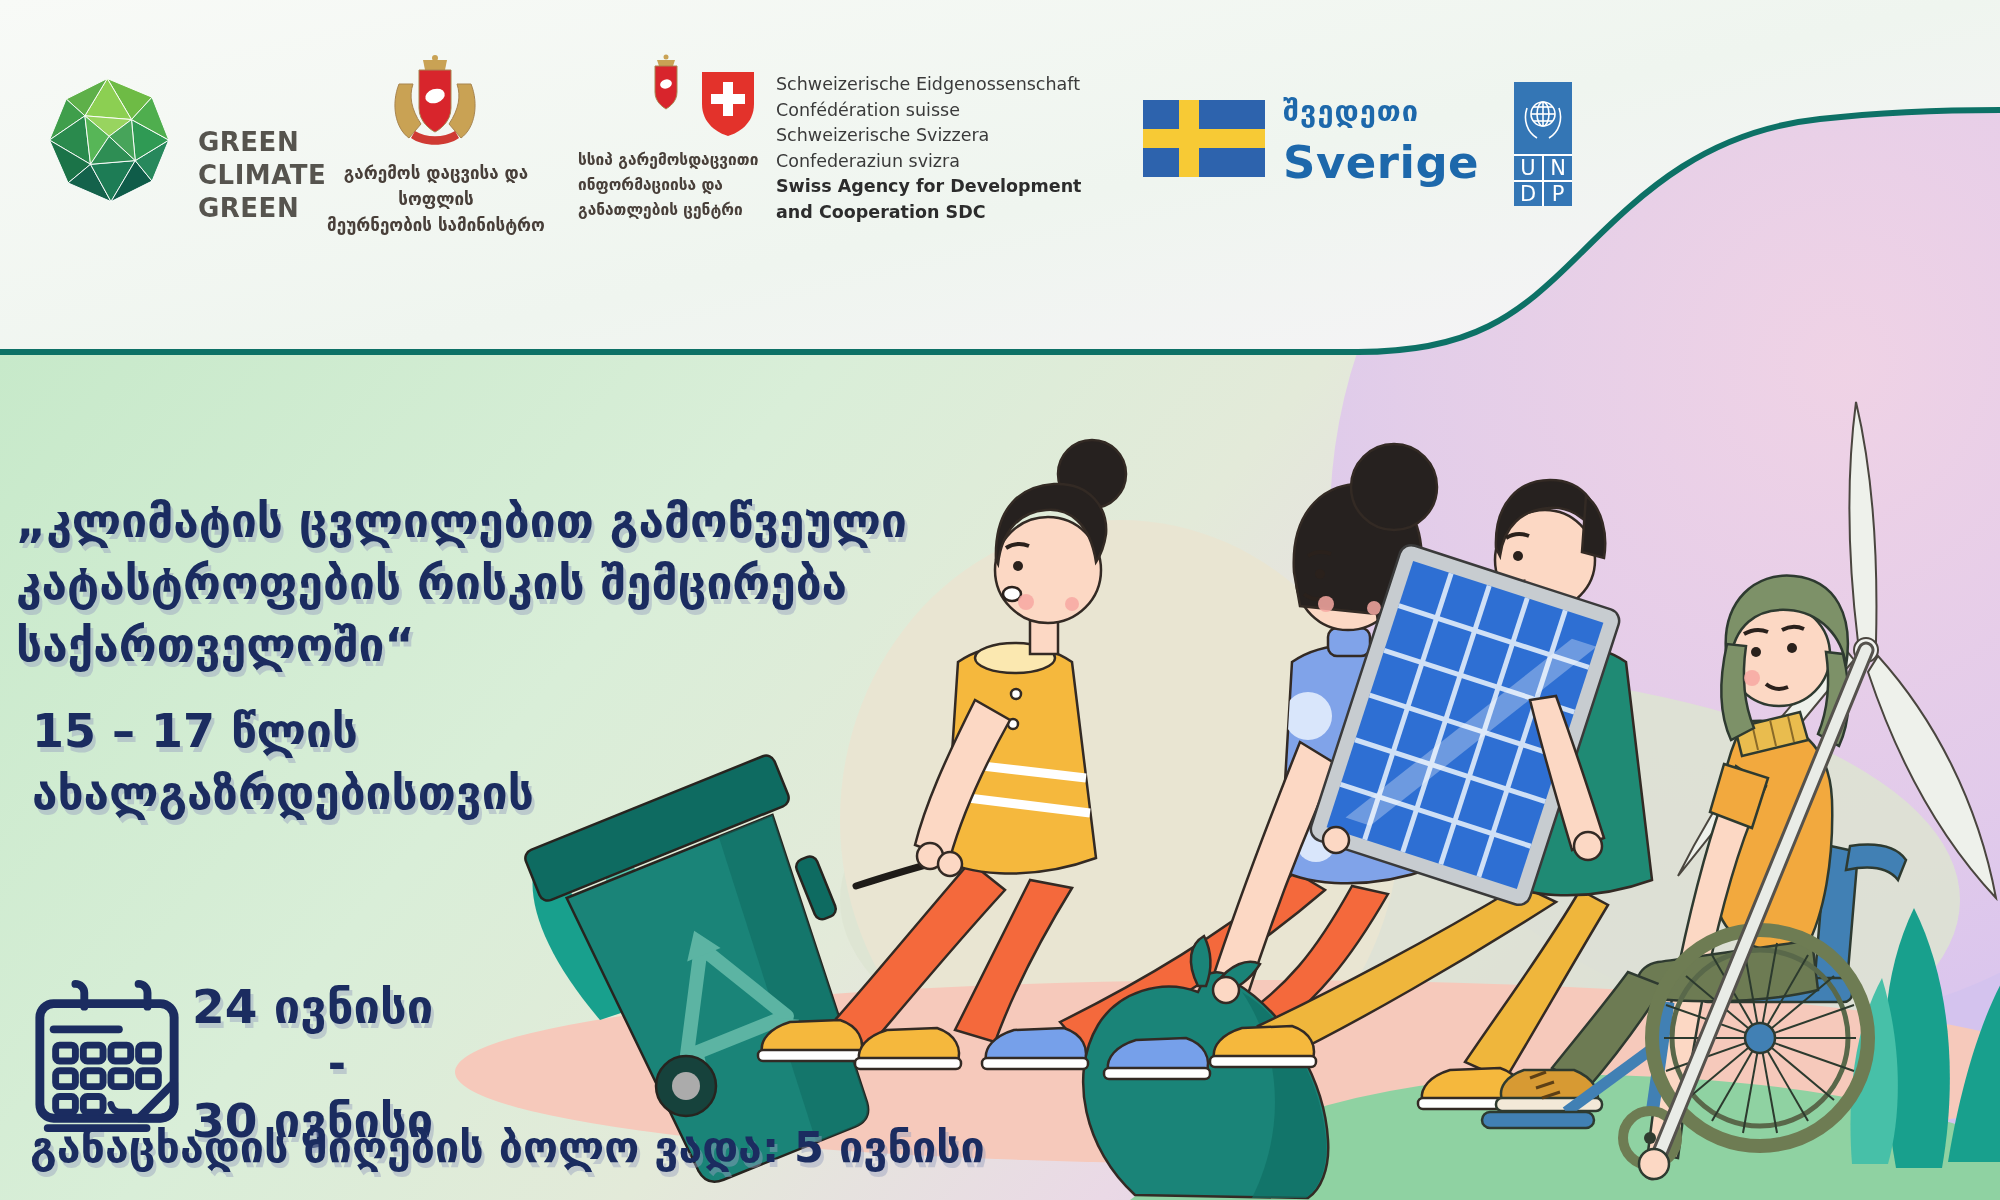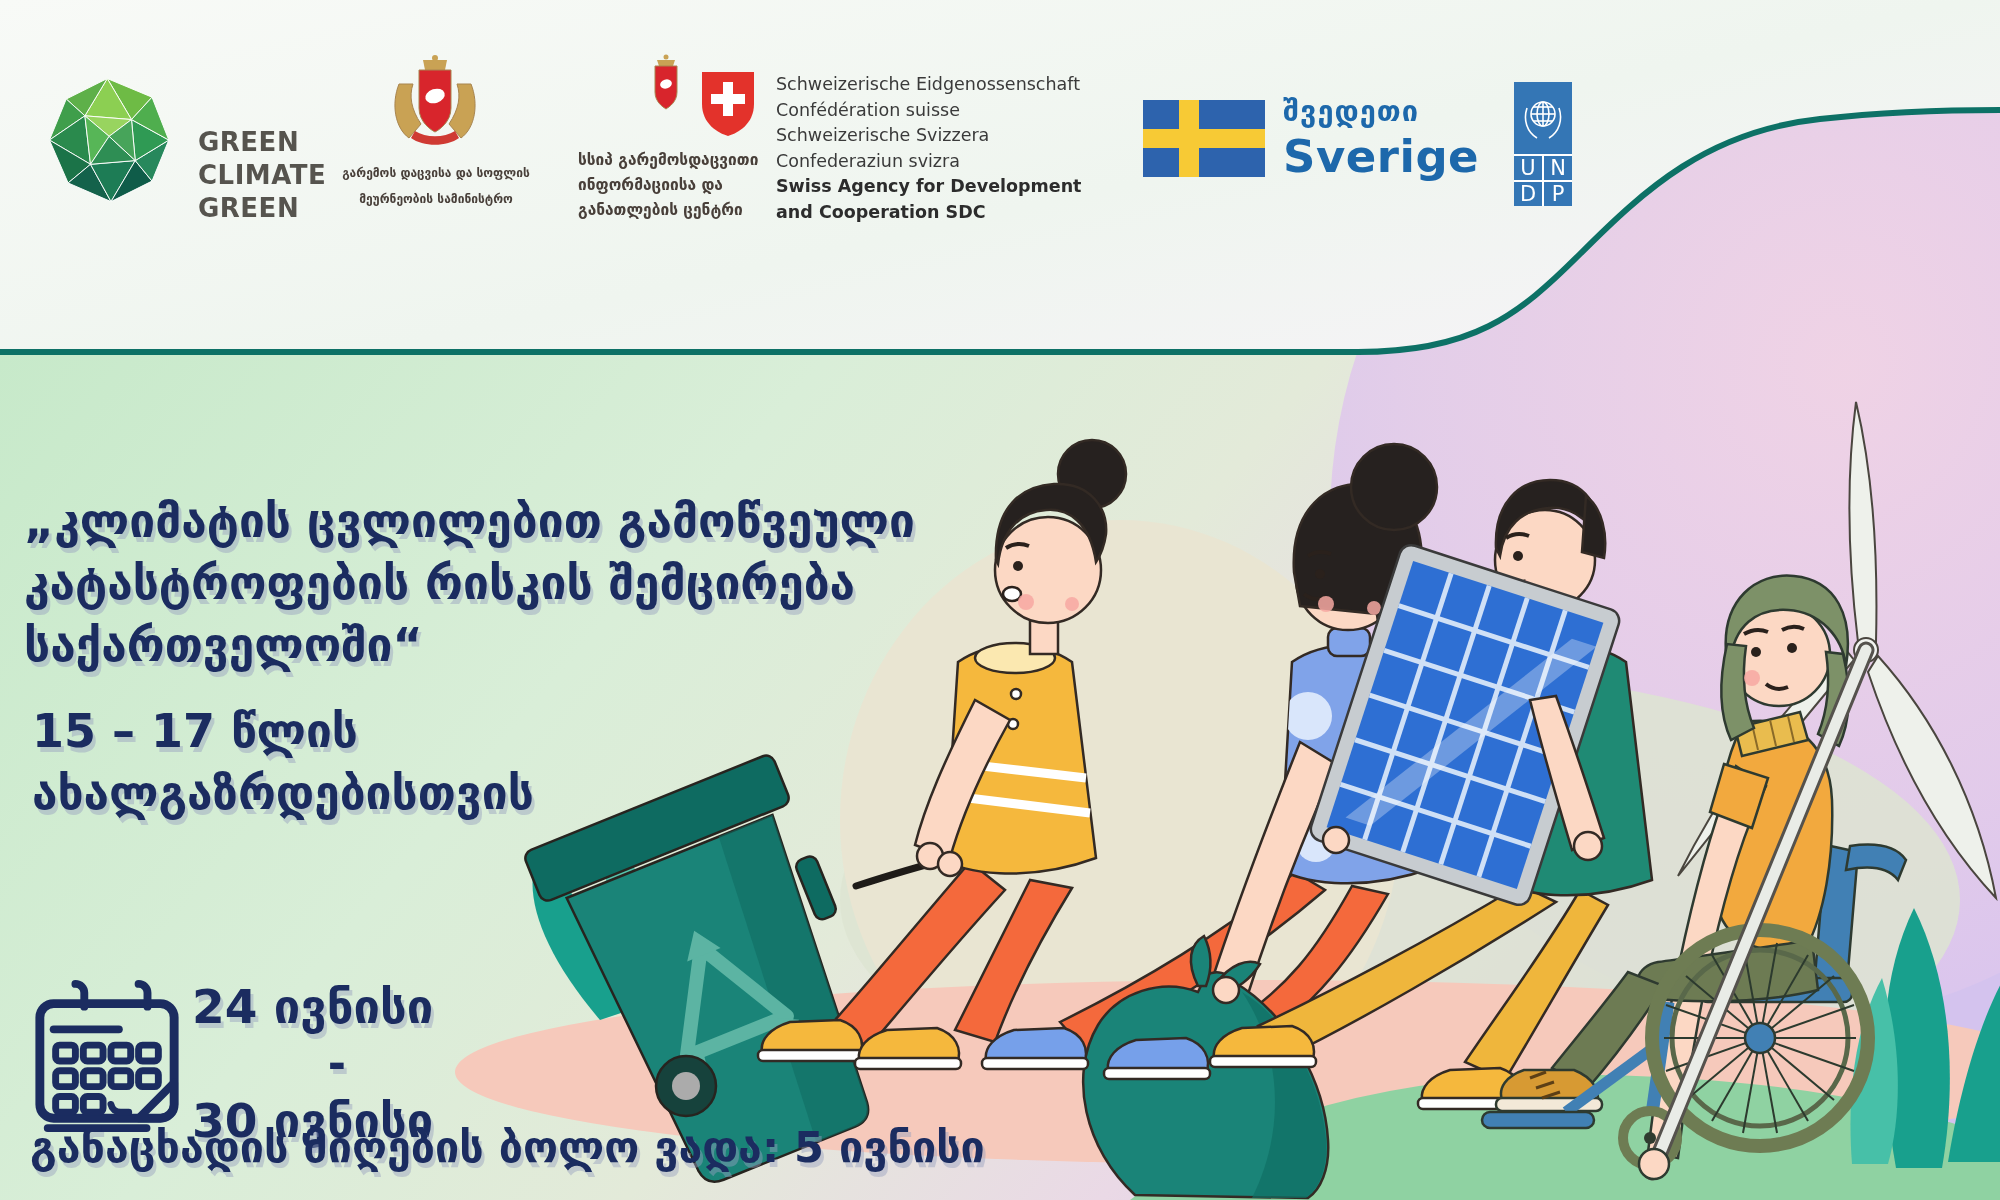--- a/index.html
+++ b/index.html
@@ -12,47 +12,47 @@
     --swiss-red:#e3322b; --sweden-blue:#2d63ad; --sweden-yellow:#f7ca35;
     --sweden-text:#1d68ab; --undp-blue:#3476b5; --gcf-text:#56544e; --logo-text:#483f39;
   }
   *{margin:0;padding:0;box-sizing:border-box}
   body{background:#ffffff;font-family:"DejaVu Sans",sans-serif}
   .poster{position:relative;width:2000px;height:1200px;overflow:hidden;background:#fff}
   .scene{position:absolute;left:0;top:0;width:2000px;height:1200px}
   .txt{position:absolute;color:var(--navy);font-weight:800;
        text-shadow:3px 5px 0 rgba(150,160,190,.45);white-space:nowrap}
   .title{left:30px;top:386px;font-size:57px;letter-spacing:.5px}
-  .subtitle{left:24px;top:490px;font-size:46px;line-height:62px}
+  .subtitle{left:16px;top:490px;font-size:46px;line-height:62px}
   .age{left:32px;top:700px;font-size:46px;line-height:62px}
   .dates{left:192px;top:978px;font-size:47px;line-height:57px}
   .dates .dash{width:290px;text-align:center;font-size:44px}
   .deadline{left:30px;top:1122px;font-size:43px}
   .calendar{position:absolute;left:28px;top:972px;width:158px;height:168px}
   
   .logo{position:absolute}
   .gcf-icon{left:42px;top:66px;width:138px;height:150px}
   .gcf-text{left:198px;top:126px;font-size:26px;line-height:33px;font-weight:700;
             color:var(--gcf-text);letter-spacing:.5px}
   .ministry-emblem{left:389px;top:54px;width:92px;height:96px}
-  .ministry-text{left:305px;top:160px;width:262px;text-align:center;font-size:12px;
+  .ministry-text{left:305px;top:160px;width:262px;text-align:center;font-size:17px;
                  line-height:26px;font-weight:700;color:var(--logo-text)}
   .eiec-emblem{left:645px;top:52px;width:42px;height:62px}
   .eiec-text{left:578px;top:148px;width:186px;text-align:left;font-size:15.5px;
              line-height:25px;font-weight:700;color:var(--logo-text)}
   .swiss-shield{left:700px;top:70px;width:56px;height:68px}
   .swiss-text{left:776px;top:72px;font-size:17.5px;line-height:25.5px;color:#3a3a3a}
   .swiss-agency{margin-top:0;font-weight:700;color:#2c2c2c}
   .sweden-flag{left:1143px;top:100px;width:122px;height:77px;background:var(--sweden-blue);
                position:absolute;overflow:hidden}
   .sweden-flag .v{position:absolute;left:36px;top:0;width:20px;height:77px;background:var(--sweden-yellow)}
   .sweden-flag .h{position:absolute;left:0;top:29px;width:122px;height:19px;background:var(--sweden-yellow)}
   .sweden-text{left:1283px;top:94px;color:var(--sweden-text);font-weight:700}
   .sweden-ka{font-size:29px;letter-spacing:1px}
-  .sweden-latin{font-size:45px;margin-top:2px;letter-spacing:.5px}
+  .sweden-latin{font-size:45px;margin-top:8px;letter-spacing:.5px}
   .undp{left:1514px;top:82px;width:58px;height:124px;position:absolute;background:#fff;
         display:flex;flex-direction:column;gap:2px}
   .undp .emblem{height:74px;background:var(--undp-blue);display:flex;align-items:center;justify-content:center}
   .undp .row{flex:1;display:flex;gap:2px}
   .undp .cell{flex:1;background:var(--undp-blue);color:#fff;display:flex;align-items:center;
               justify-content:center;font-size:21px;font-weight:400;font-family:"DejaVu Sans",sans-serif}
 </style>
 </head>
 <body>
 

